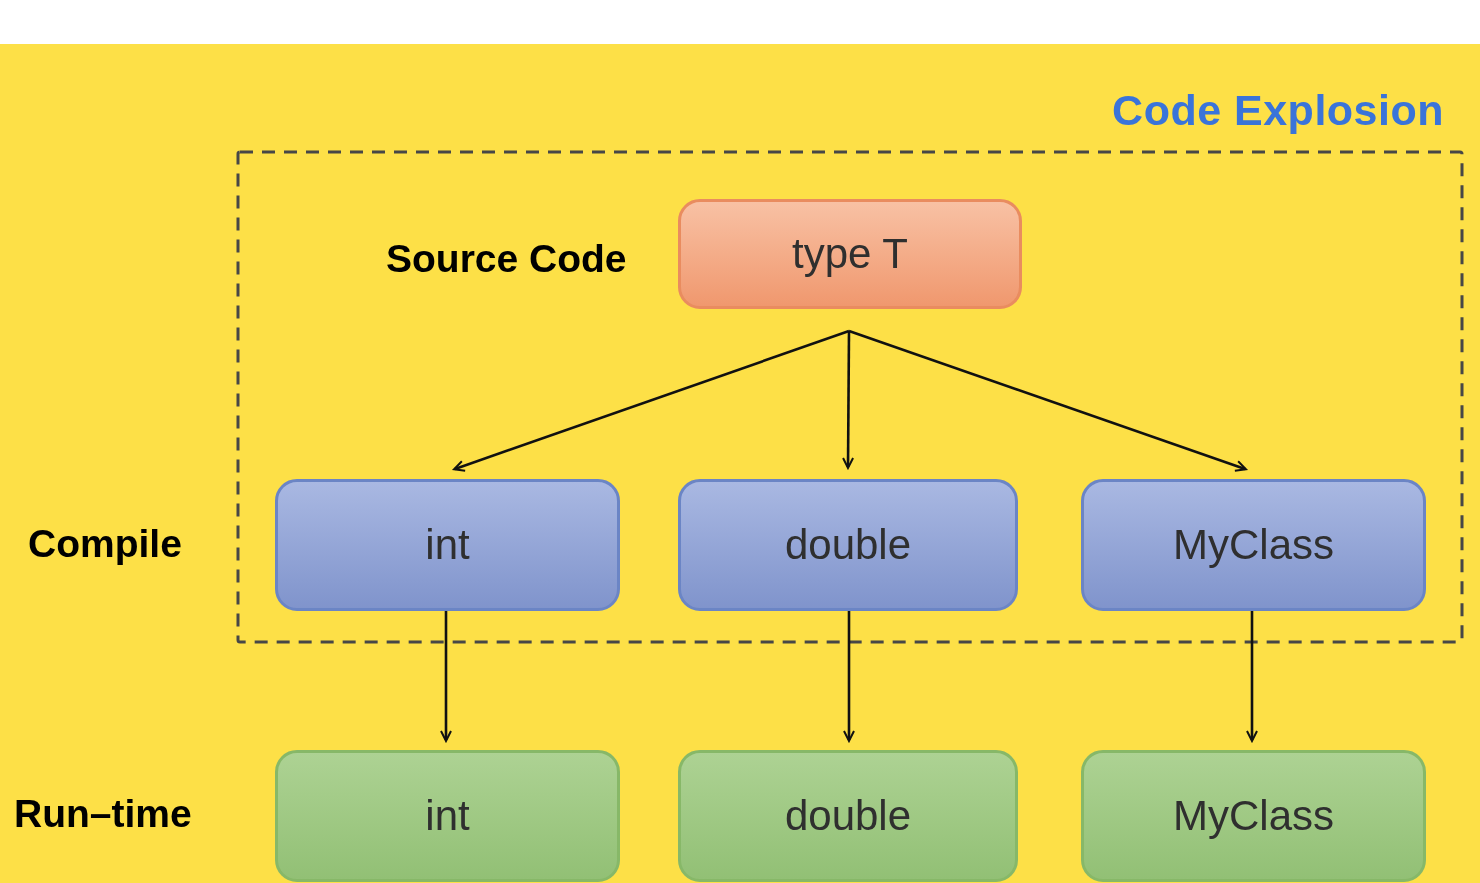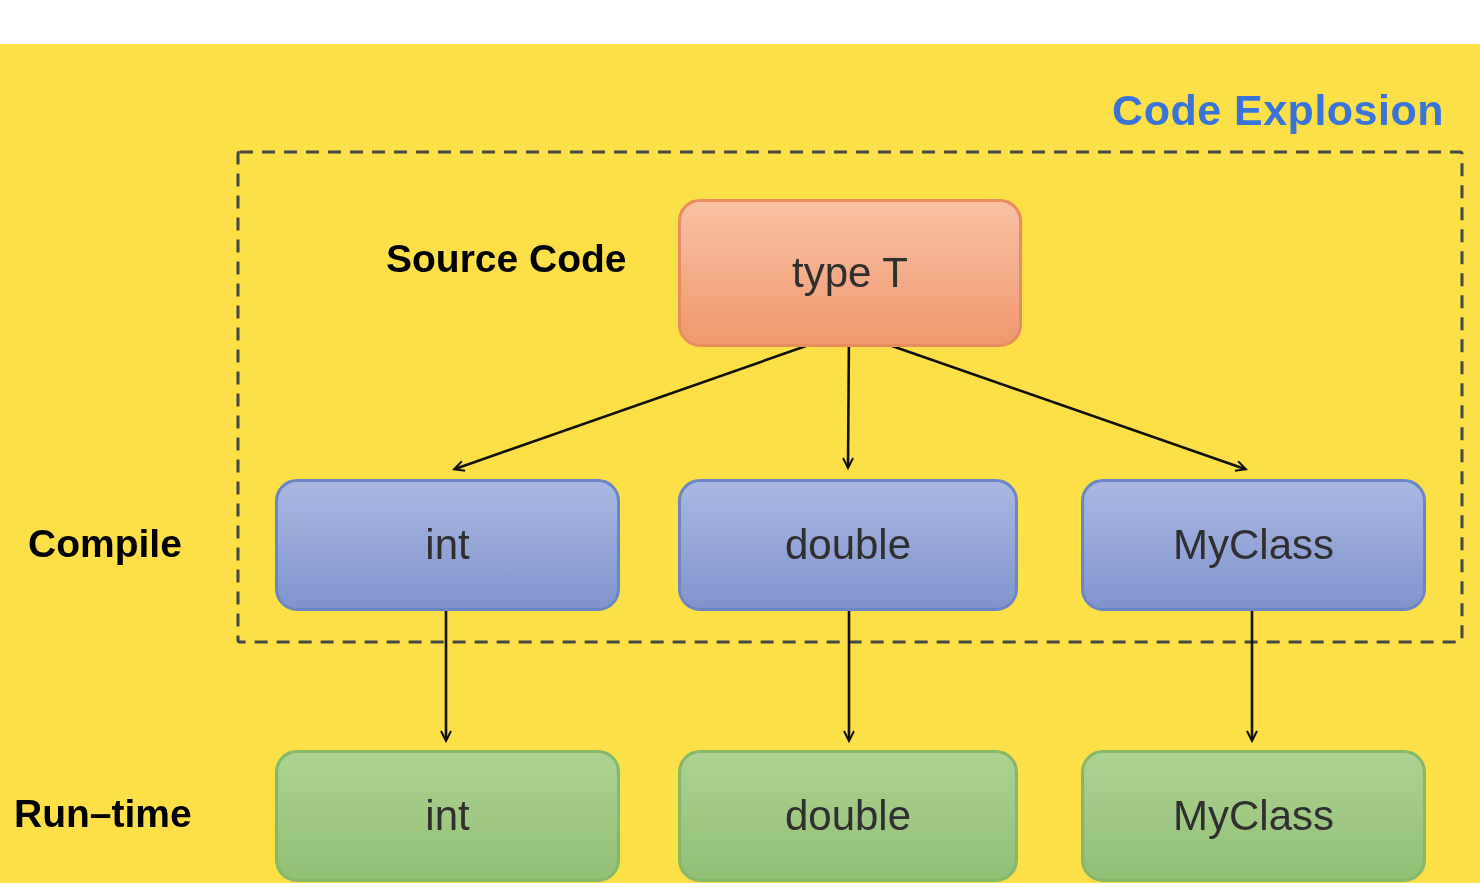--- a/index.html
+++ b/index.html
@@ -73,21 +73,21 @@
     border: 3px solid var(--orange-border, #e98c5f);
   }
   .box.blue {
     background: linear-gradient(180deg, var(--blue-fill-top, #a9b8e2), var(--blue-fill-bottom, #8094cc));
     border: 3px solid var(--blue-border, #6b85c5);
   }
   .box.green {
     background: linear-gradient(180deg, var(--green-fill-top, #add293), var(--green-fill-bottom, #92c075));
     border: 3px solid var(--green-border, #87b868);
   }
-  .box-source    { left: 678px;  top: 155px; width: 344px; height: 148px; }
+  .box-source    { left: 678px;  top: 155px; width: 344px; height: 110px; }
   .box-compile-0 { left: 275px;  top: 435px; width: 345px; height: 132px; }
   .box-compile-1 { left: 678px;  top: 435px; width: 340px; height: 132px; }
   .box-compile-2 { left: 1081px; top: 435px; width: 345px; height: 132px; }
   .box-runtime-0 { left: 275px;  top: 706px; width: 345px; height: 132px; }
   .box-runtime-1 { left: 678px;  top: 706px; width: 340px; height: 132px; }
   .box-runtime-2 { left: 1081px; top: 706px; width: 345px; height: 132px; }
 </style>
 </head>
 <body>
 

